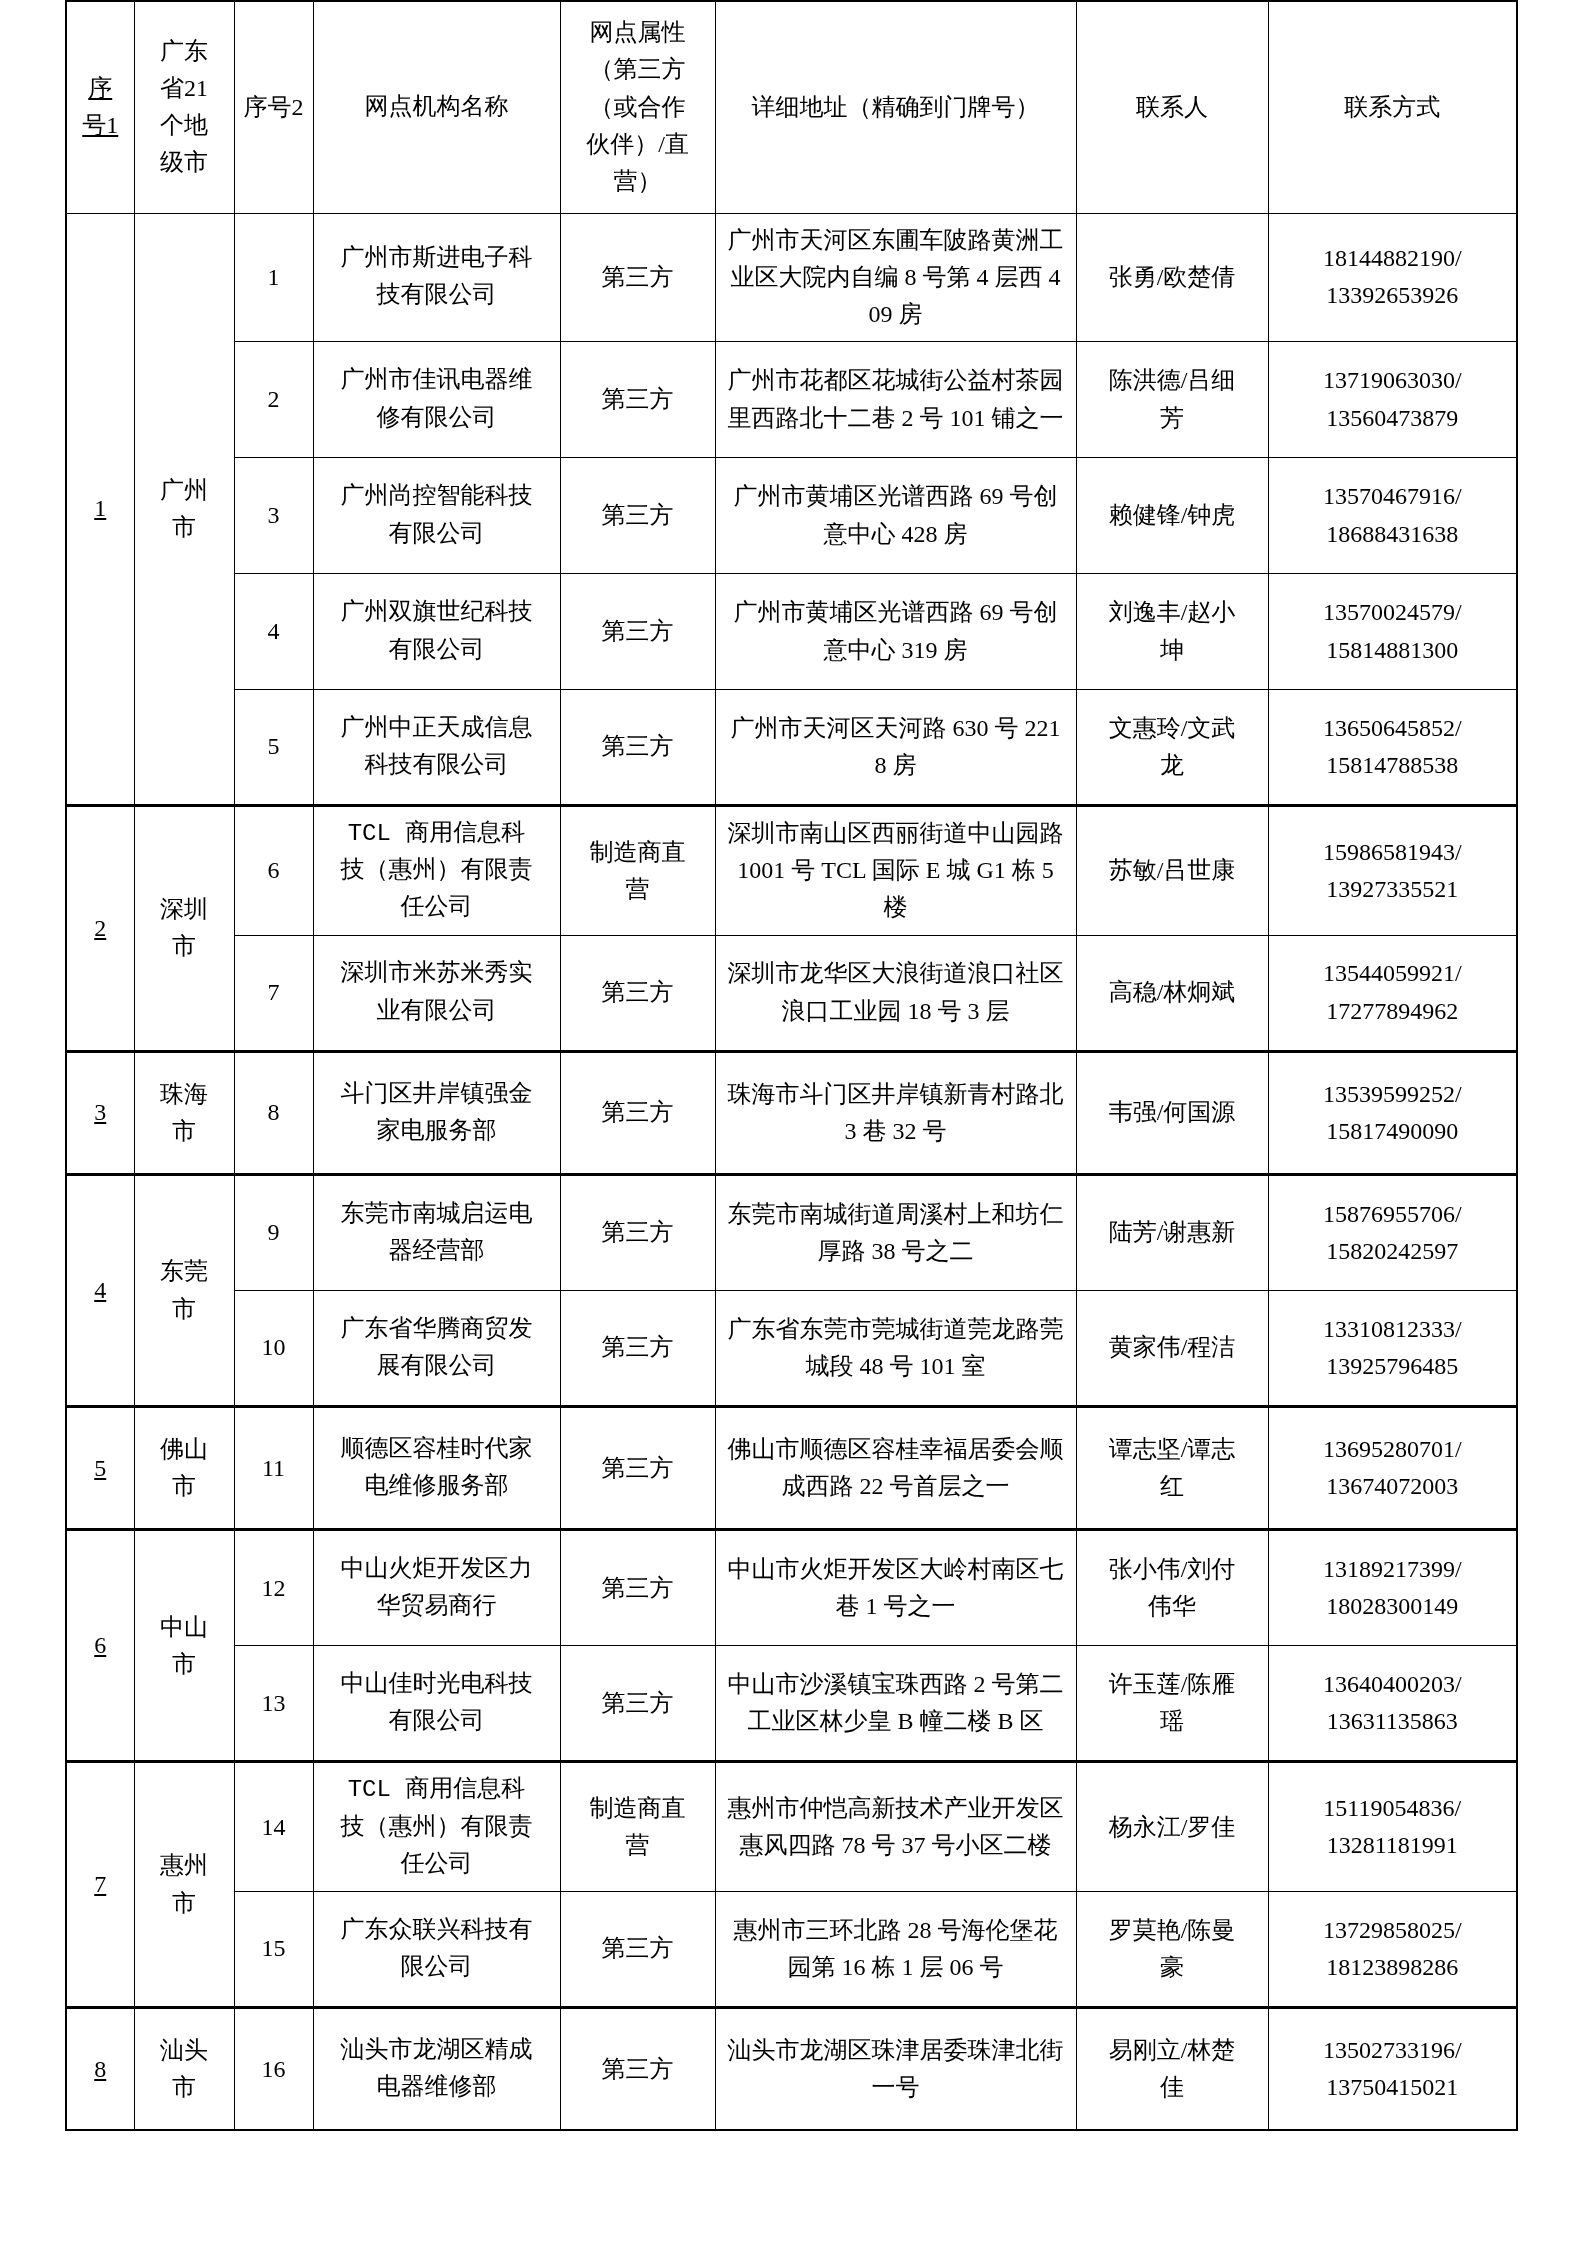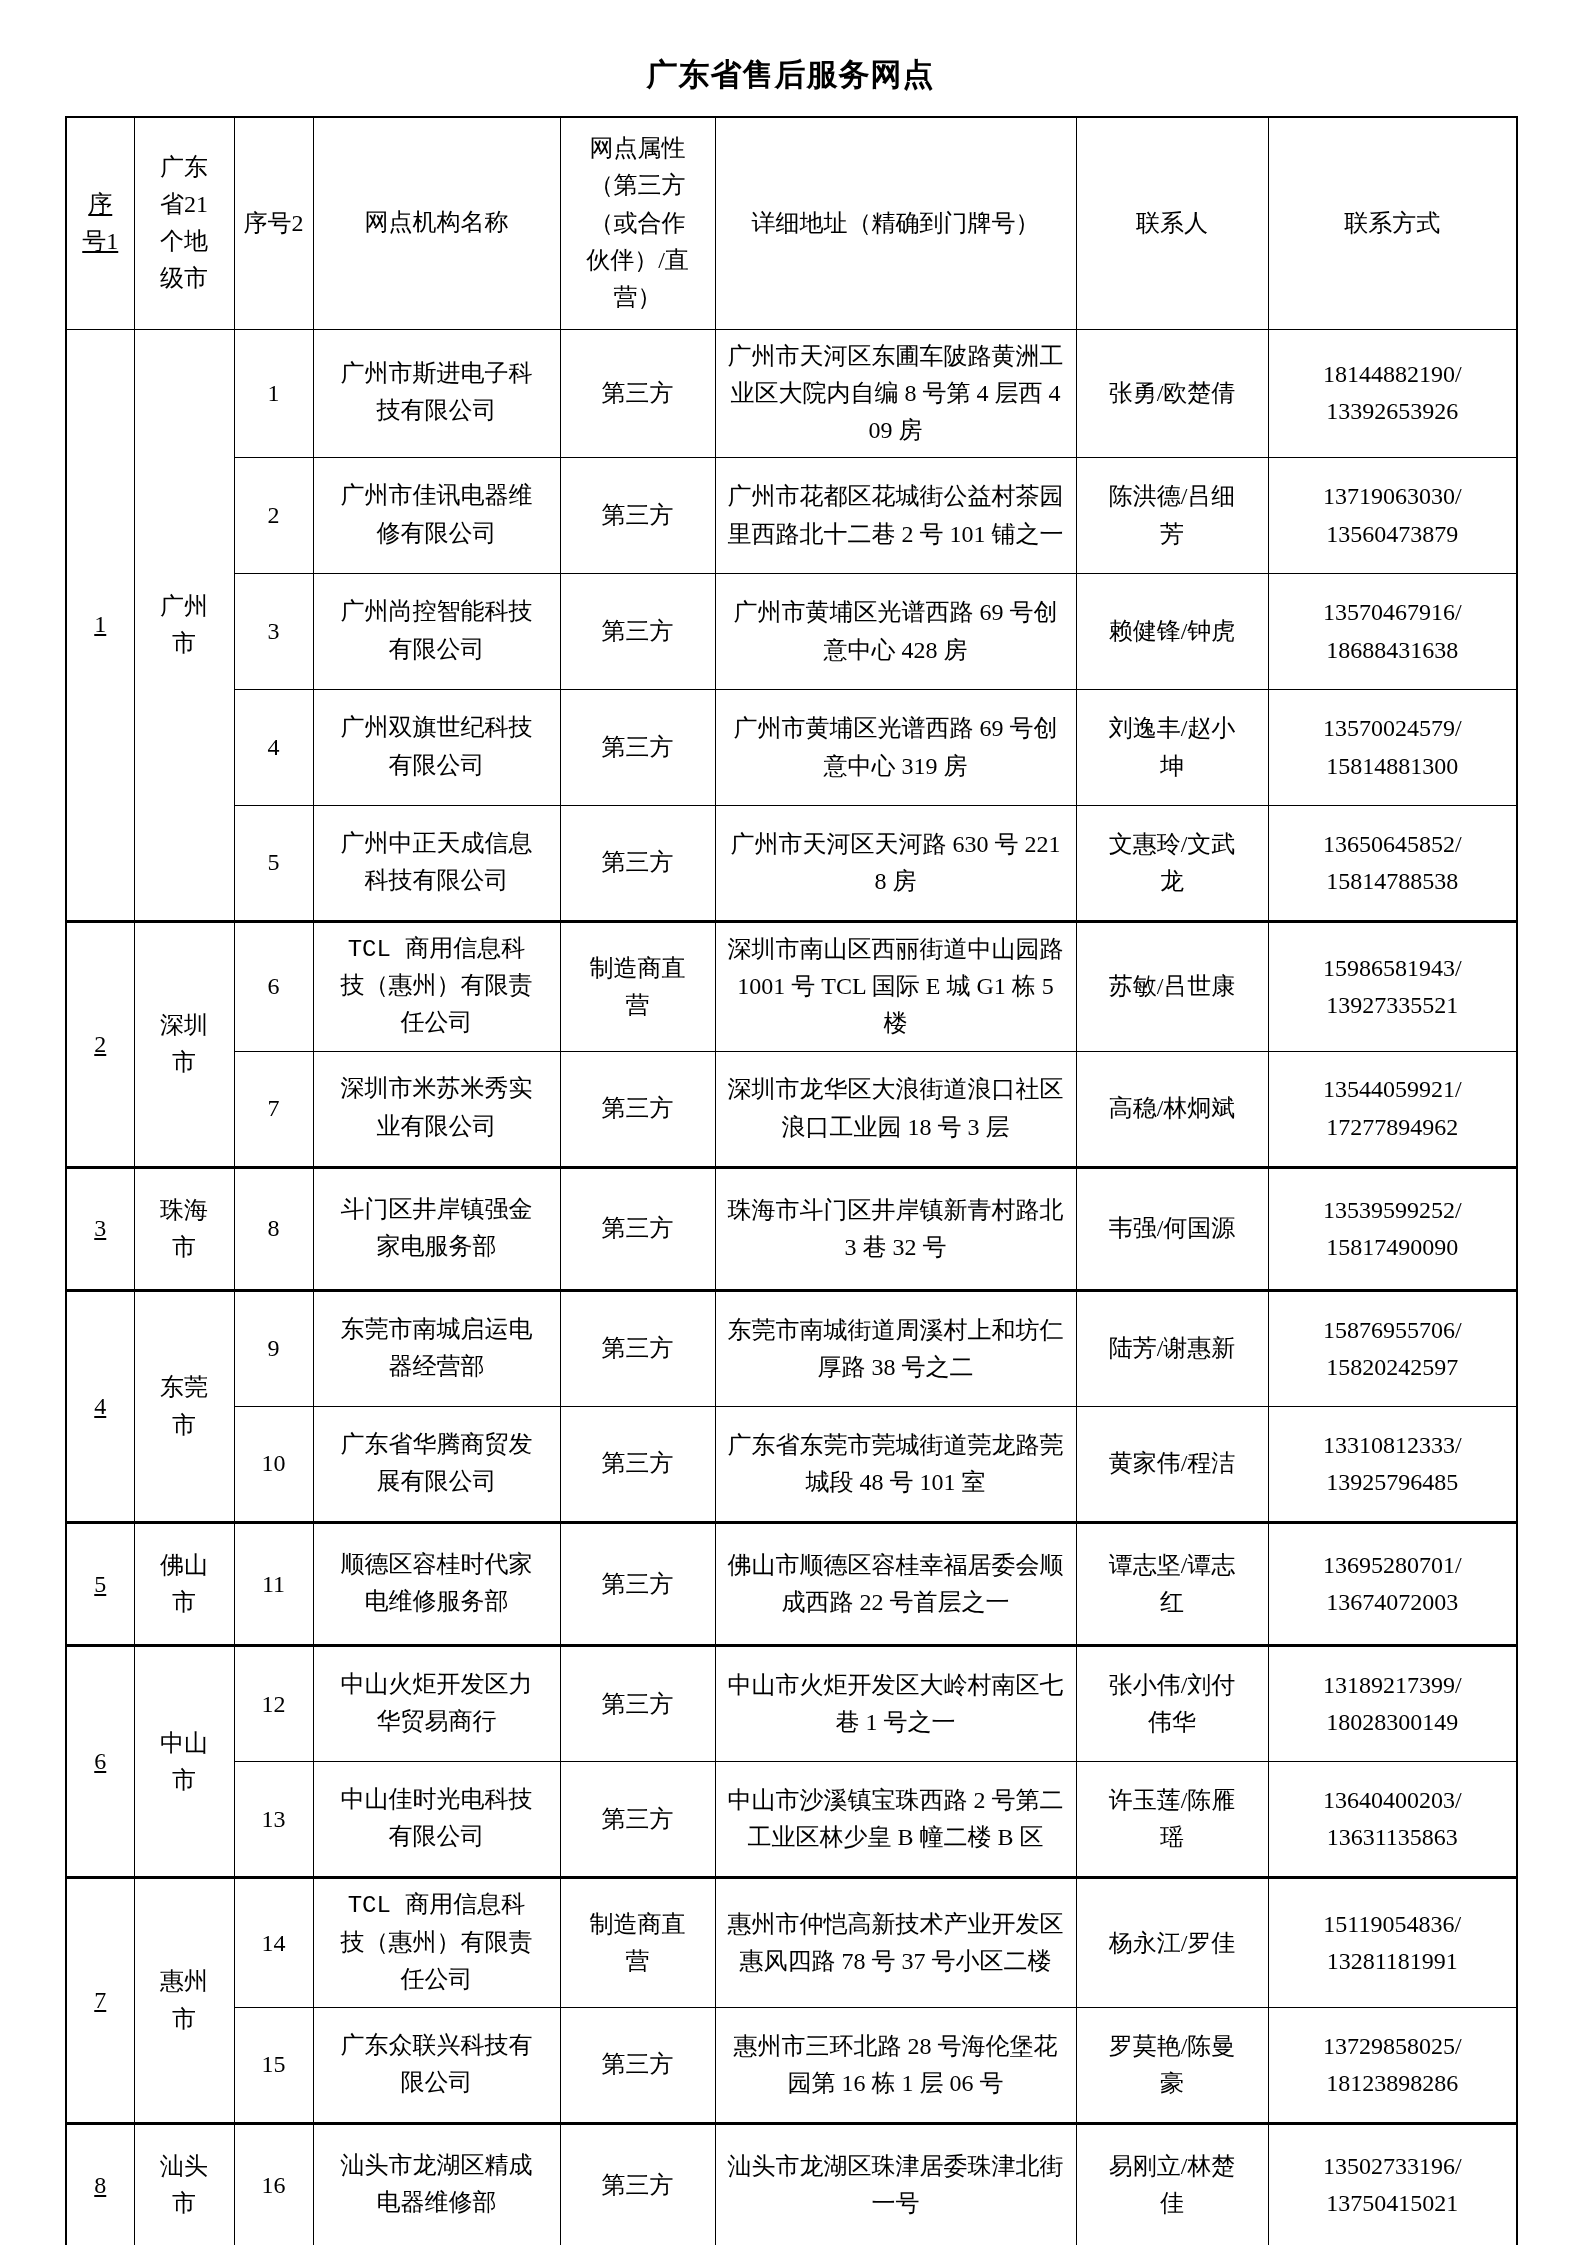--- a/index.html
+++ b/index.html
@@ -32,21 +32,20 @@
   .c4{padding:8px 18px;margin-left:22px;}
   .c5{padding:8px 12px;}
   .c6{padding:8px 24px;}
   .c7{padding:8px 10px;}
   .phone-line{white-space:nowrap;}
 </style>
 </head>
 <body>
 
 <div class="sheet">
-  <div class="title">广东省售后服务网点</div>
 
   <table class="net">
     <colgroup>
       <col style="width:68px">
       <col style="width:100px">
       <col style="width:79px">
       <col style="width:247px">
       <col style="width:155px">
       <col style="width:361px">
       <col style="width:192px">

